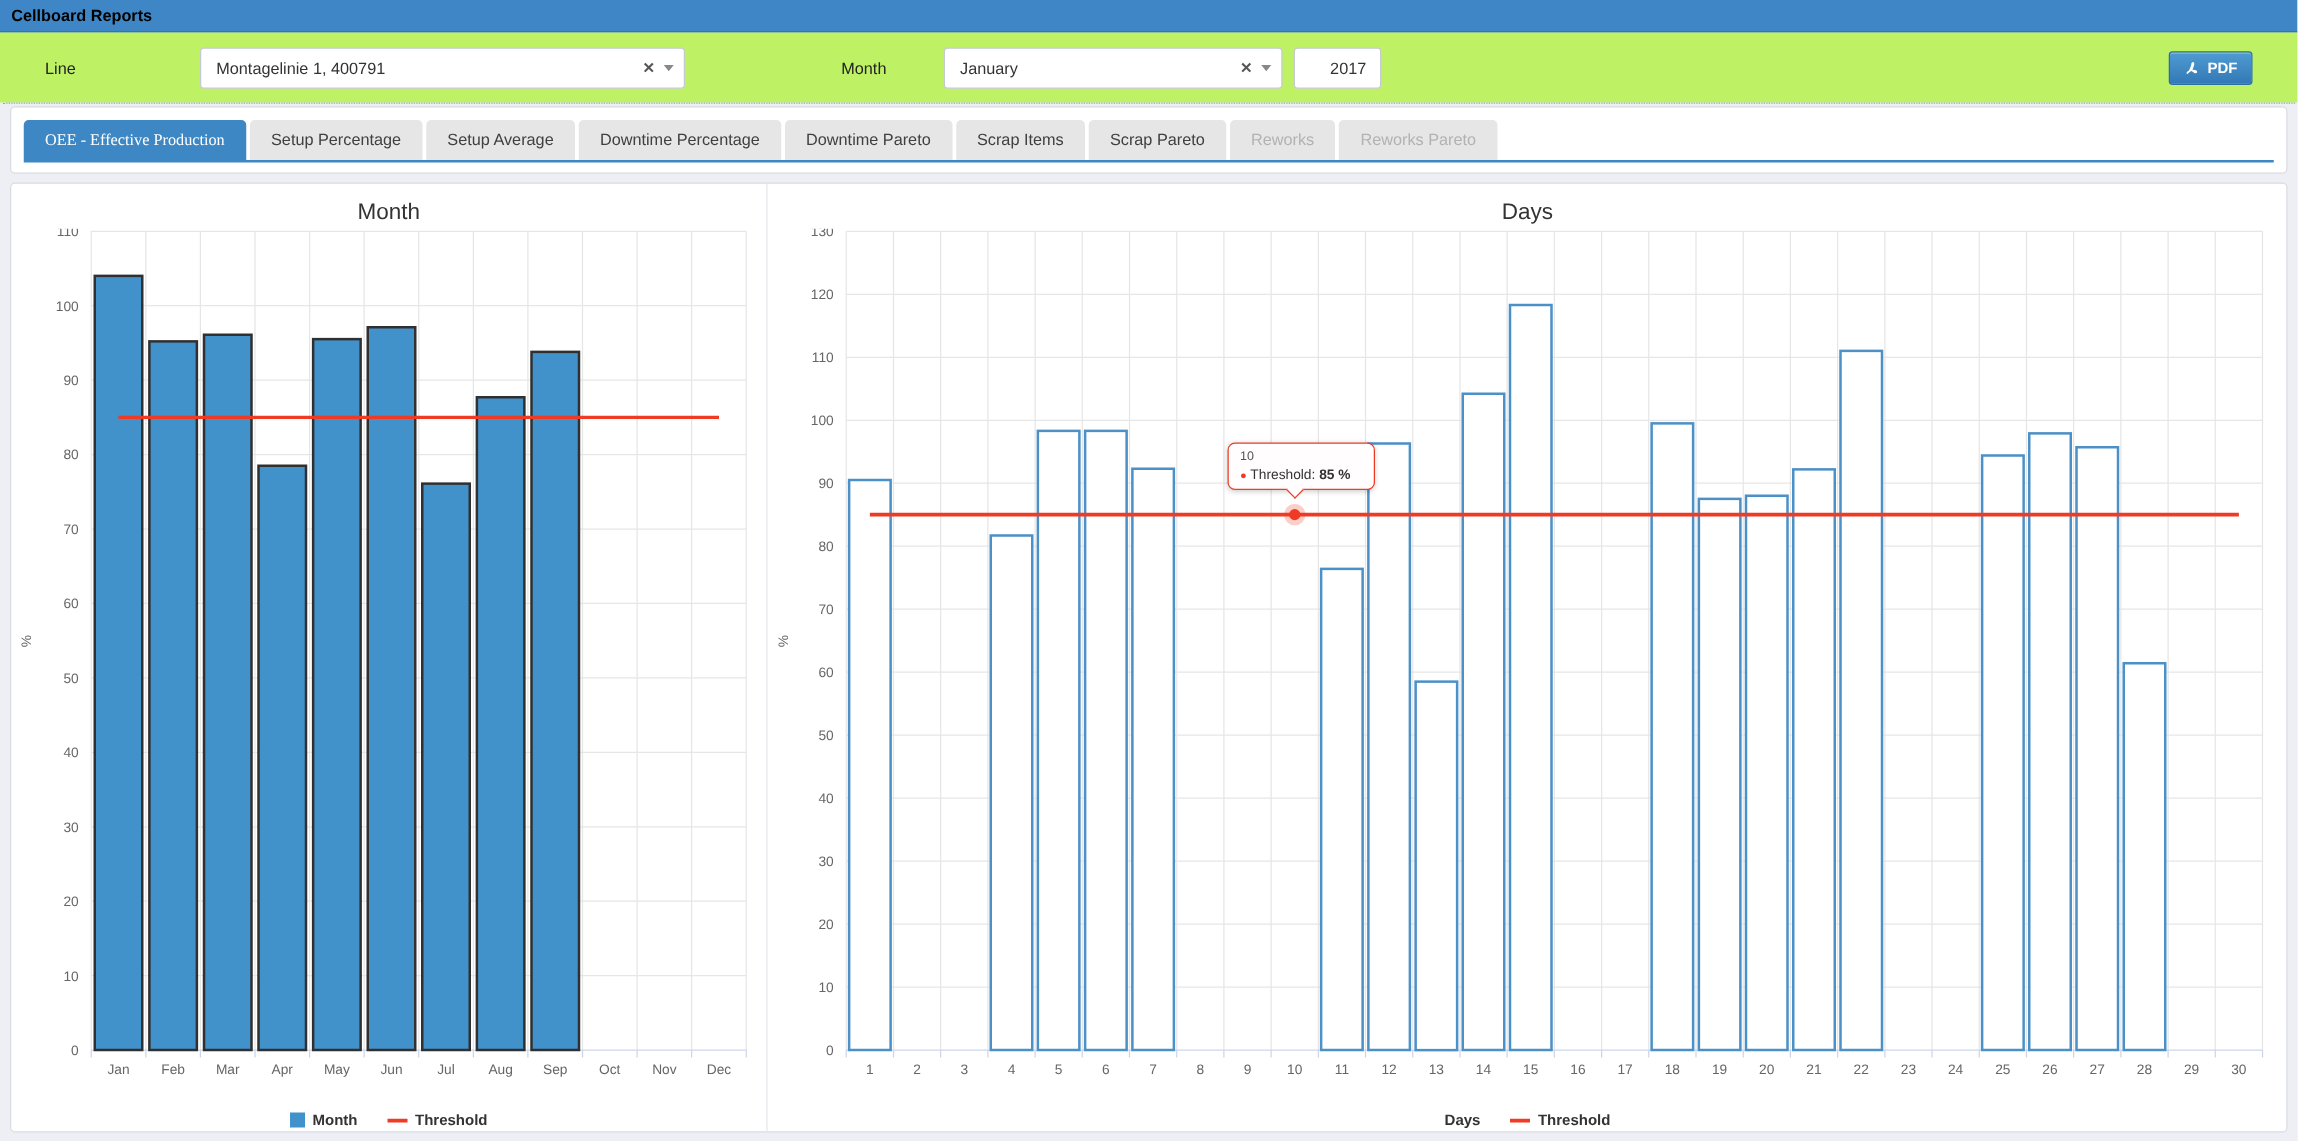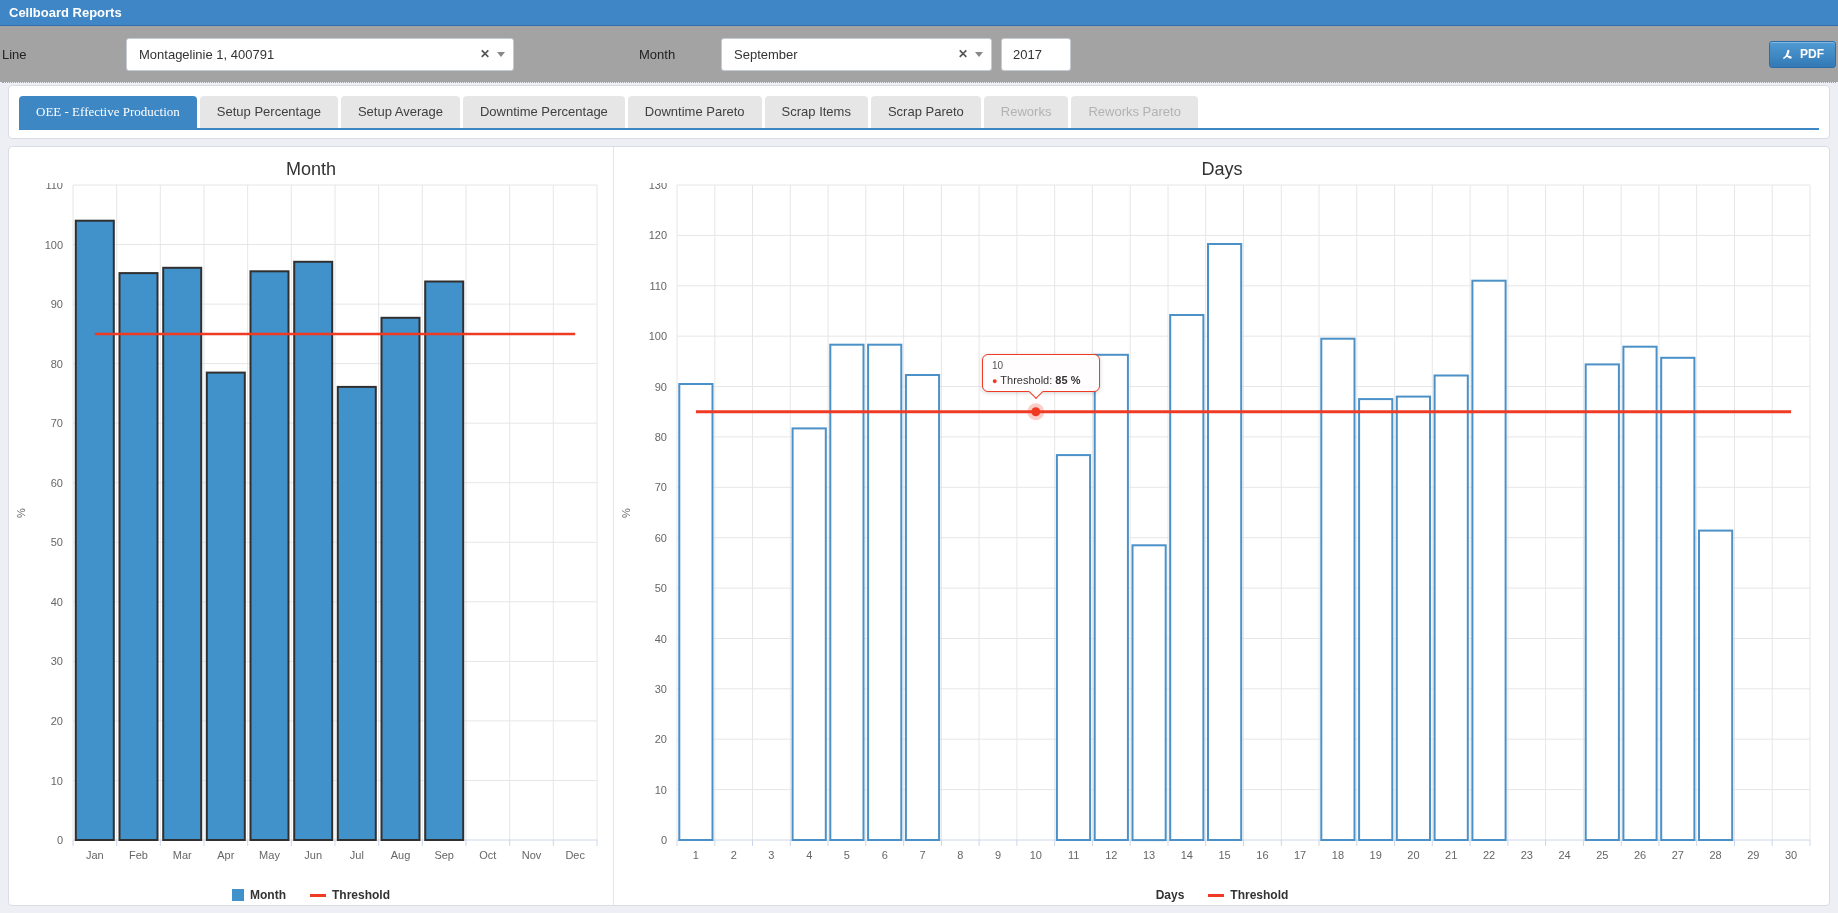--- a/index.html
+++ b/index.html
@@ -1,36 +1,36 @@
 <!DOCTYPE html>
 <html><head>
 <meta charset="utf-8">
 <style>
   * { margin:0; padding:0; box-sizing:border-box; }
   html,body { width:1838px; height:913px; overflow:hidden;
     font-family:"Liberation Sans", sans-serif; background:#edeff5; }
 
   
-  .hdr { height:26px; background:#3e86c5; color:#ffffff; font-size:13px; font-weight:bold;
+  .hdr { height:26px; background:#3e86c5; color:#000000; font-size:13px; font-weight:bold;
          line-height:26px; padding:0 9px; border-bottom:1px solid #336fa6; }
 
   
-  .filters { height:56px; background:#a3a3a3; display:flex; align-items:center; padding:0 2px; }
+  .filters { height:56px; background:#bef264; display:flex; align-items:center; padding:0 36px; }
   .flabel { font-size:13px; color:#222; }
   .flabel.line { width:124px; }
   .flabel.month { width:82px; margin-left:125px; }
   .sel { height:33px; background:#fff; border:1px solid #c6cad3; border-radius:3px;
          display:flex; align-items:center; padding:0 8px 0 12px; font-size:13px; color:#333; }
   .sel.line { width:388px; }
   .sel.month { width:271px; }
   .selval { flex:1; }
   .clr { color:#555; font-weight:bold; font-size:12px; margin:0 7px 0 6px; cursor:pointer; }
   .car { width:0; height:0; border:4px solid transparent; border-top:5px solid #888; margin-top:5px; cursor:pointer; }
   .yr { width:70px; height:33px; margin-left:9px; background:#fff; border:1px solid #c6cad3;
-        border-radius:3px; font-size:13px; color:#333; text-align:left; line-height:31px; padding:0 11px; }
+        border-radius:3px; font-size:13px; color:#333; text-align:right; line-height:31px; padding:0 11px; }
   .pdf { margin-left:auto; height:27px; padding:0 11px; display:flex; align-items:center; gap:6px;
          background:linear-gradient(#509bd3,#3279b5); border:1px solid #2b6ea7; border-radius:3px;
          color:#fff; font-size:12px; font-weight:bold; cursor:pointer;
          box-shadow:inset 0 1px 0 rgba(255,255,255,.3); }
 
   
   .dotline { border-top:1px dotted #93a1bb; margin:0 2px; }
   .tabcard { background:#fff; margin:2px 8px 0; border:1px solid #d9dce3; border-radius:4px;
              padding:10px 10px 8px; }
   .tabs { display:flex; border-bottom:2px solid #3d87c4; }
@@ -72,21 +72,21 @@
 
 <div class="filters">
   <span class="flabel line">Line</span>
   <div class="sel line">
     <span class="selval">Montagelinie 1, 400791</span>
     <span class="clr">✕</span>
     <span class="car"></span>
   </div>
   <span class="flabel month">Month</span>
   <div class="sel month">
-    <span class="selval">September</span>
+    <span class="selval">January</span>
     <span class="clr">✕</span>
     <span class="car"></span>
   </div>
   <div class="yr">2017</div>
   <div class="pdf">
     <svg width="13" height="13" viewBox="0 0 14 14">
       <path fill="#fff" d="M3.1,12.1 C1.7,11.5 2.3,9.9 4.5,9.0 C5.6,6.9 6.4,4.5 6.7,2.6 C8.0,1.1 9.4,1.9 9.0,3.9 C8.8,5.2 8.2,6.9 7.4,8.4 C8.6,8.2 10.0,8.4 10.9,9.1 C12.5,10.5 11.1,12.0 9.2,11.2 C8.3,10.8 7.5,10.2 6.8,9.5 C5.5,9.9 4.2,11.2 3.1,12.1 Z M7.6,3.4 C7.4,4.5 7.1,5.7 6.6,6.9 C7.0,5.7 7.4,4.5 7.6,3.4 Z"></path>
     </svg>
     <span>PDF</span>
   </div>

